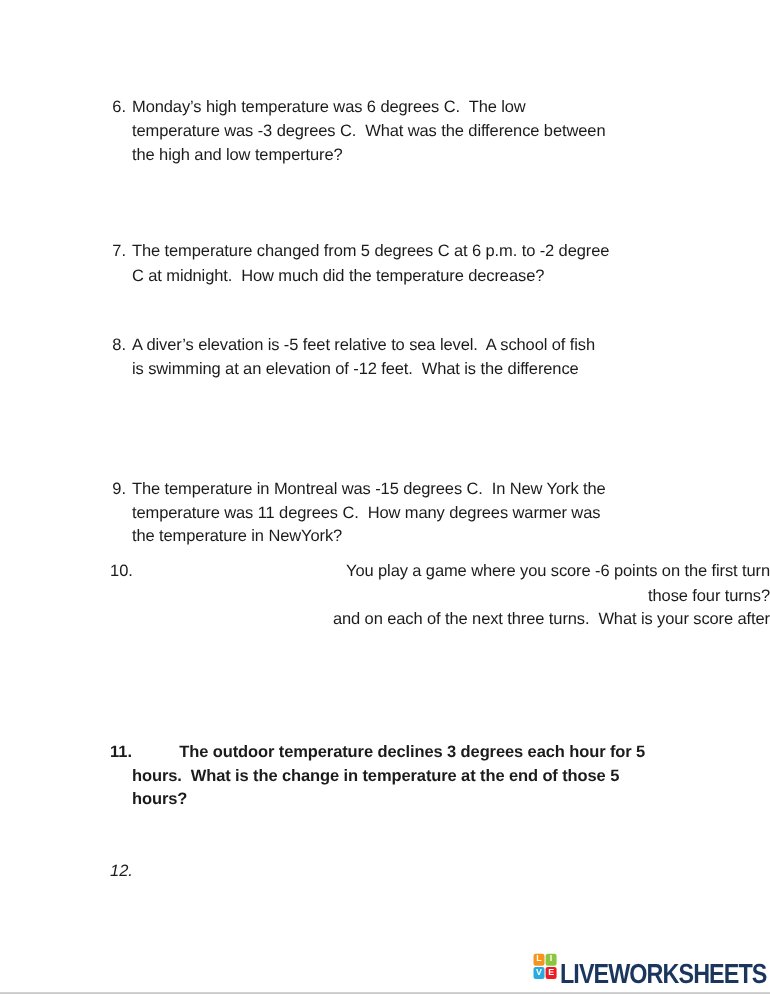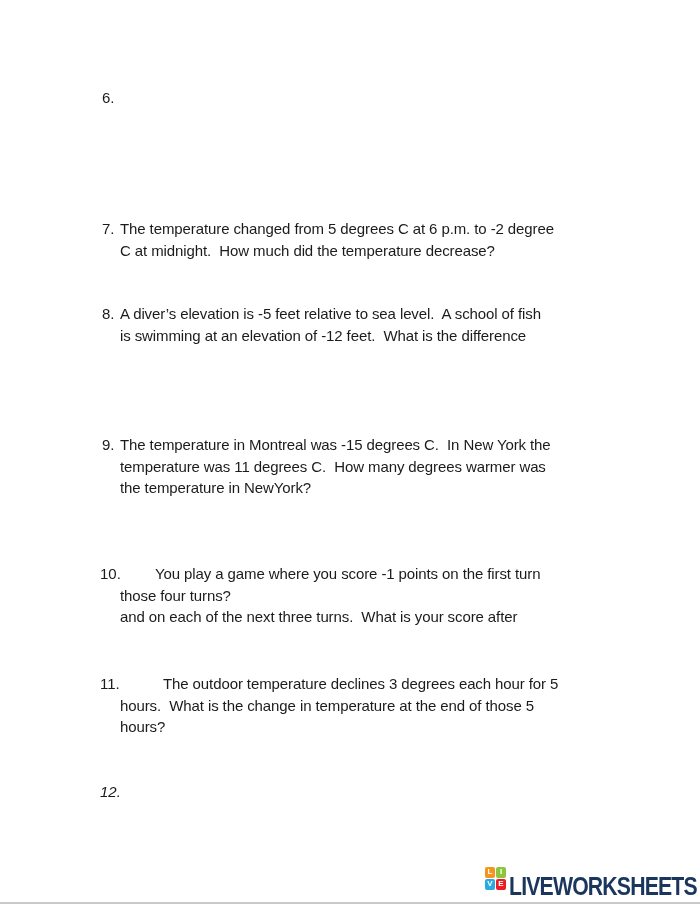--- a/index.html
+++ b/index.html
@@ -39,22 +39,22 @@
     letter-spacing: -0.1px;
     white-space: pre;
   }
   .q.indent-35 .line:first-child { padding-left: 35px; }
   .q.indent-43 .line:first-child { padding-left: 43px; }
   
   .q-6  { top: 87px;  }
   .q-7  { top: 218px; }
   .q-8  { top: 303px; }
   .q-9  { top: 434px; }
-  .q-10 { top: 563px; }
-  .q-11 { top: 673px; }
+  .q-10 { top: 509px; text-align: right; }
+  .q-11 { top: 673px; font-weight: bold; }
   .q-12 { top: 781px; font-style: italic; }
   
   .logo {
     position: absolute;
     right: 3px;
     bottom: 5px;
     display: flex;
     align-items: center;
     gap: 2px;
     text-decoration: none;
@@ -96,20 +96,25 @@
     letter-spacing: -1px;
   }
 </style>
 </head>
 <body>
 
 <div class="page">
 
   <div class="q q-6">
     <span class="qnum">6.</span>
+    <div class="qtext">
+      <div class="line">Monday’s high temperature was 6 degrees C.  The low</div>
+      <div class="line">temperature was -3 degrees C.  What was the difference between</div>
+      <div class="line">the high and low temperture?</div>
+    </div>
   </div>
 
   <div class="q q-7">
     <span class="qnum">7.</span>
     <div class="qtext">
       <div class="line">The temperature changed from 5 degrees C at 6 p.m. to -2 degree</div>
       <div class="line">C at midnight.  How much did the temperature decrease?</div>
     </div>
   </div>
 
@@ -126,21 +131,21 @@
     <div class="qtext">
       <div class="line">The temperature in Montreal was -15 degrees C.  In New York the</div>
       <div class="line">temperature was 11 degrees C.  How many degrees warmer was</div>
       <div class="line">the temperature in NewYork?</div>
     </div>
   </div>
 
   <div class="q q-10 two-digit indent-35">
     <span class="qnum">10.</span>
     <div class="qtext">
-      <div class="line">You play a game where you score -1 points on the first turn</div>
+      <div class="line">You play a game where you score -6 points on the first turn</div>
       <div class="line">those four turns?</div>
       <div class="line">and on each of the next three turns.  What is your score after</div>
     </div>
   </div>
 
   <div class="q q-11 two-digit indent-43">
     <span class="qnum">11.</span>
     <div class="qtext">
       <div class="line">The outdoor temperature declines 3 degrees each hour for 5</div>
       <div class="line">hours.  What is the change in temperature at the end of those 5</div>

